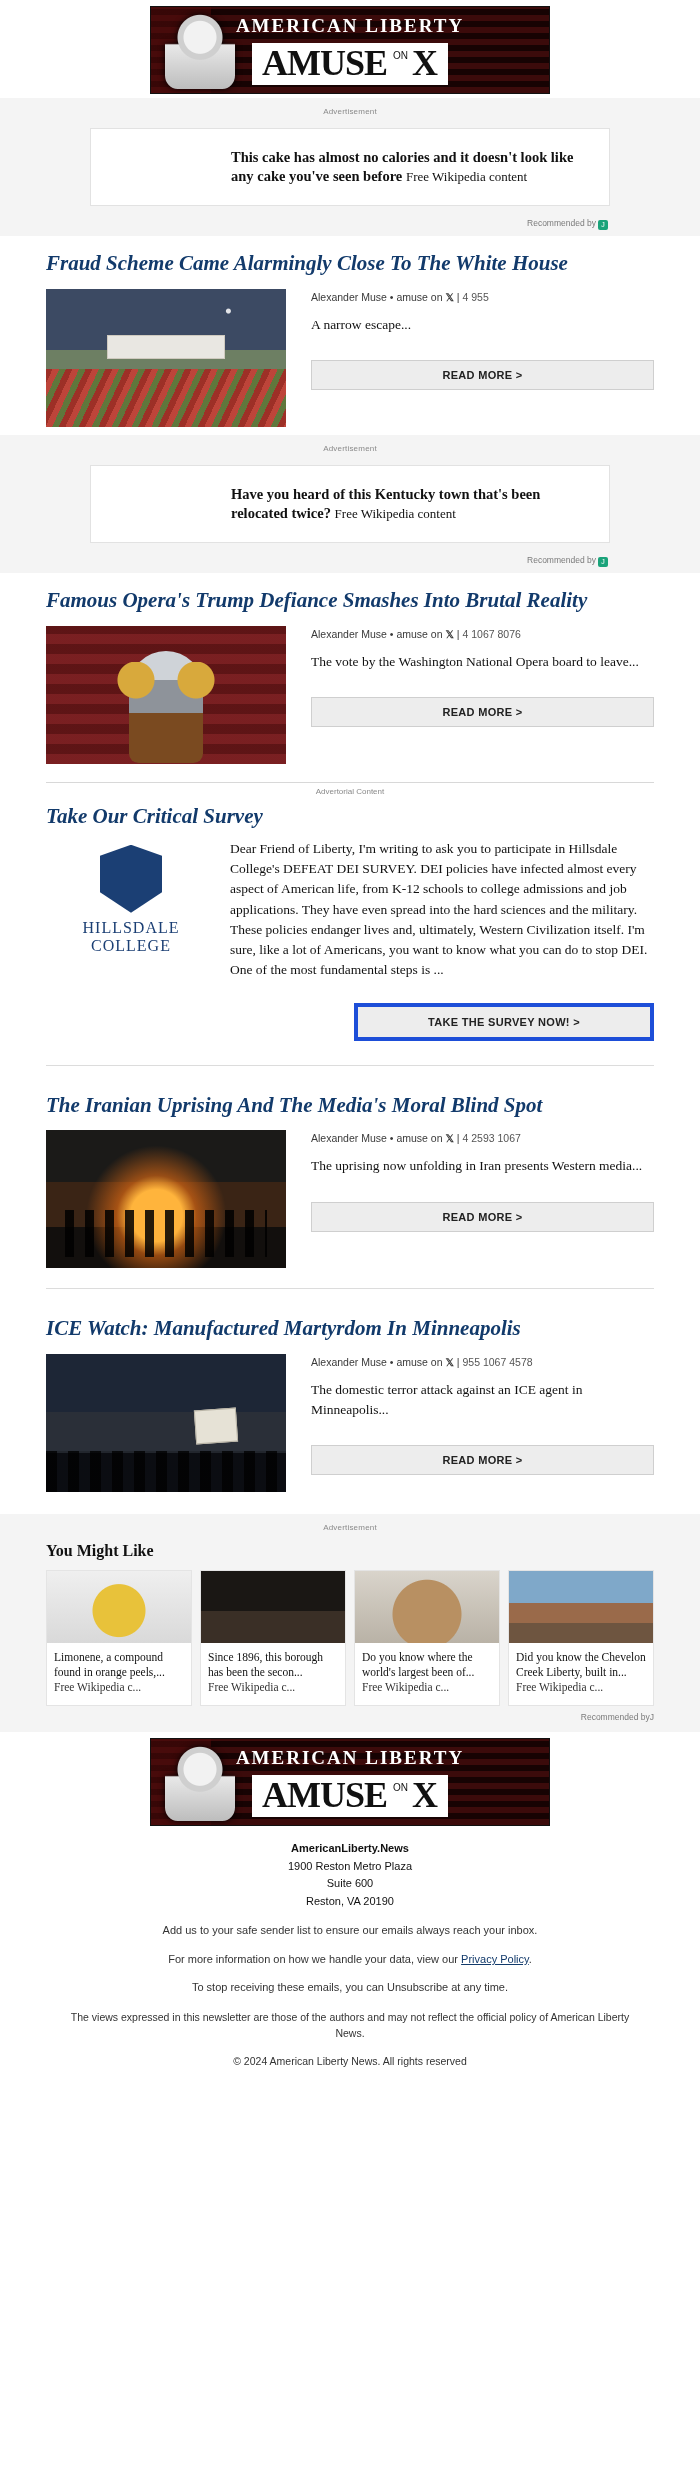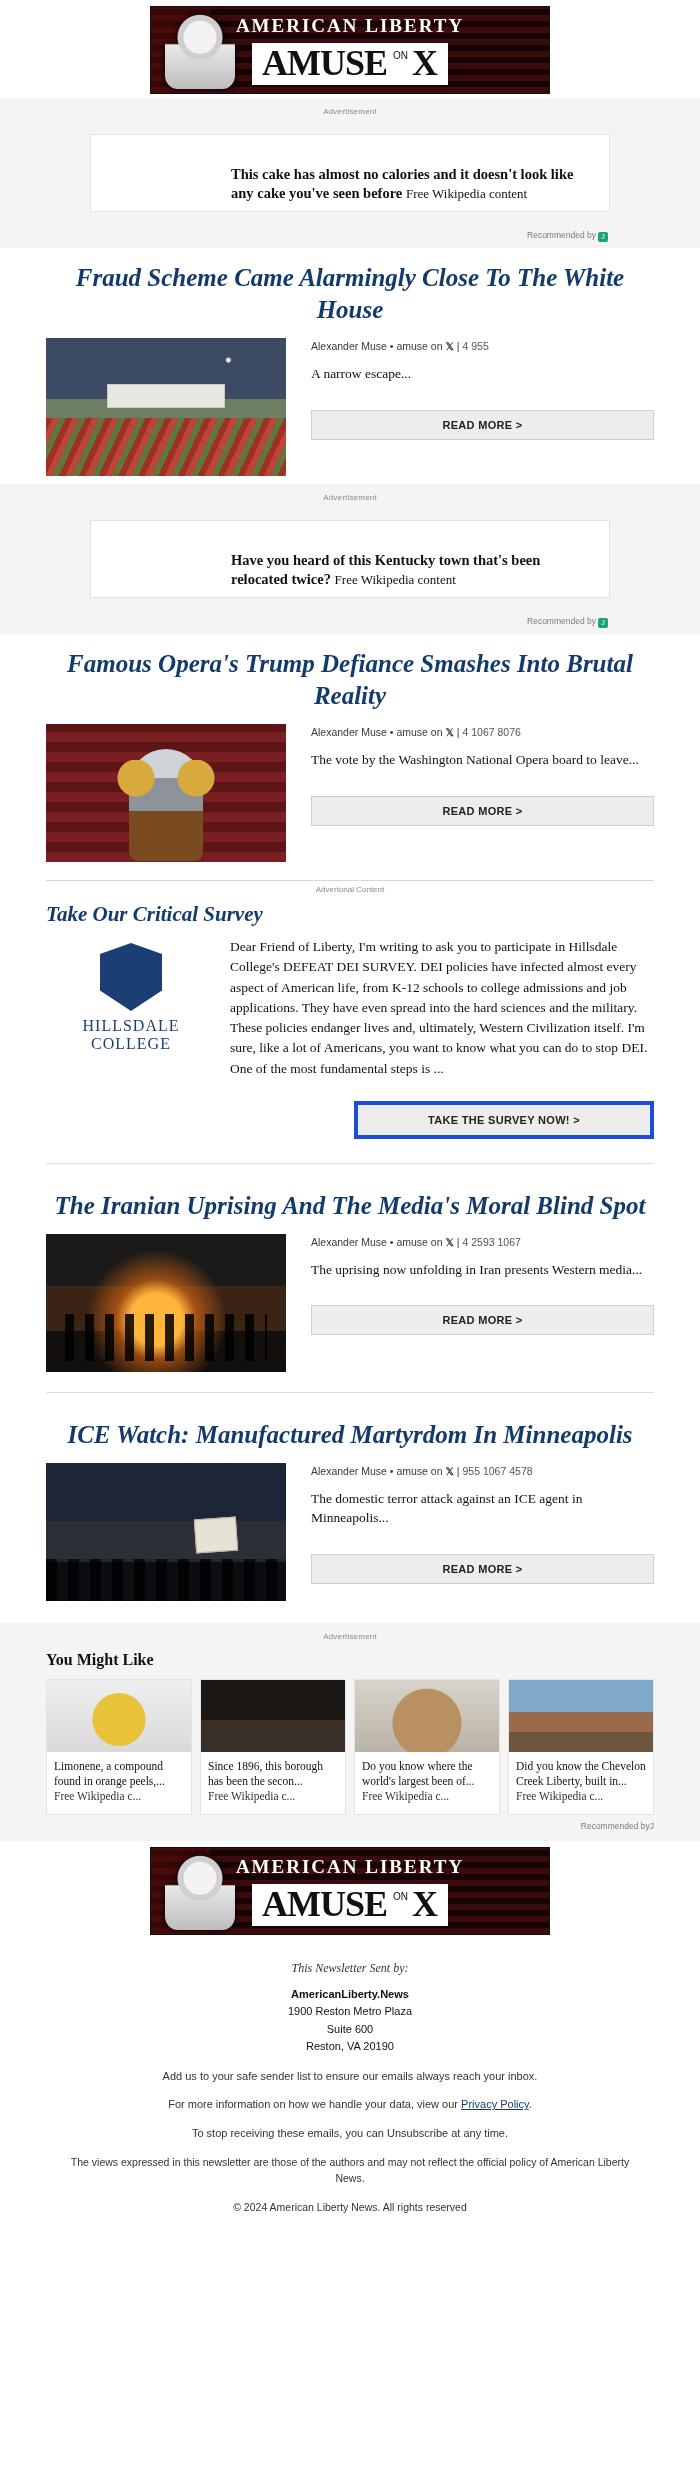--- a/index.html
+++ b/index.html
@@ -64,22 +64,22 @@
     font-size:10px; color:#111; margin:0 4px 0 6px; line-height:1; align-self:flex-start; padding-top:6px;
   }
   .banner .xmark { font-family:"Liberation Serif", serif; font-weight:700; font-size:36px; color:#111; line-height:1; }
 
   
   .ad-section { background:#f4f4f4; padding:6px 0 0 0; }
   .ad-label {
     text-align:center; font-size:8px; color:#8a8a8a; letter-spacing:.2px; padding:3px 0 4px 0;
   }
   .ad-card {
-    width:520px; margin:14px auto; background:#fff; border:1px solid #e2e2e2;
-    display:flex; align-items:flex-end; min-height:78px;
+    width:520px; margin:8px auto; background:#fff; border:1px solid #e2e2e2;
+    display:flex; align-items:center; min-height:78px;
   }
   .ad-thumb { width:130px; flex:0 0 130px; background:#2c3a23; position:relative; overflow:hidden; }
   .ad-thumb.cake {
     background:
       radial-gradient(circle at 52% 52%, #f3efe6 0 30px, rgba(0,0,0,0) 31px),
       radial-gradient(circle at 52% 50%, #b8412f 0 11px, rgba(0,0,0,0) 12px),
       linear-gradient(180deg,#2f3b26 0%, #14180f 100%);
   }
   .ad-thumb.map { background:#ffffff; }
   .ad-thumb.map .ky {
@@ -105,23 +105,22 @@
     display:inline-block; width:10px; height:10px; background:#1aa37a; color:#fff;
     font-size:7px; line-height:10px; text-align:center; border-radius:2px; vertical-align:-1px; margin-left:2px;
     font-family:"Liberation Sans", sans-serif;
   }
 
   
   .article { padding:14px 46px 8px 46px; border-top:0; }
   .article h2 {
     margin:0 0 12px 0;
     font-family:"Liberation Serif", serif;
-    font-size:25px; line-height:1.28; color:#123a6b; font-weight:700;
+    font-size:21px; line-height:1.28; color:#123a6b; font-weight:700;
     font-style:italic;
-    text-align:center;
   }
   .art-body { display:flex; gap:25px; align-items:flex-start; }
   .art-img { width:240px; flex:0 0 240px; height:138px; overflow:hidden; position:relative; }
   .art-right { flex:1; padding-top:2px; }
   .byline { font-size:10.5px; color:#3a3a3a; margin:0 0 12px 0; }
   .byline .xlogo { font-weight:700; }
   .byline .nums { color:#555; }
   .excerpt { font-family:"Liberation Serif", serif; font-size:13.5px; color:#111; line-height:1.45; margin:0 0 26px 0; }
   .readmore {
     display:block; width:100%;
@@ -459,21 +458,20 @@
       <div class="topline">AMERICAN LIBERTY</div>
       <div class="amuse-row">
         <span class="amuse">AMUSE</span>
         <span class="on">ON</span>
         <span class="xmark">X</span>
       </div>
     </div>
   </div>
 
   <div class="footer">
-    <div class="sentby">This Newsletter Sent by:</div>
     <div class="addr">
       <div>AmericanLiberty.News</div>
       <div class="l">1900 Reston Metro Plaza</div>
       <div class="l">Suite 600</div>
       <div class="l">Reston, VA 20190</div>
     </div>
     <div class="note">Add us to your safe sender list to ensure our emails always reach your inbox.</div>
     <div class="note">
       <span>For more information on how we handle your data, view our</span>
       <a href="#">Privacy Policy</a><span>.</span>

